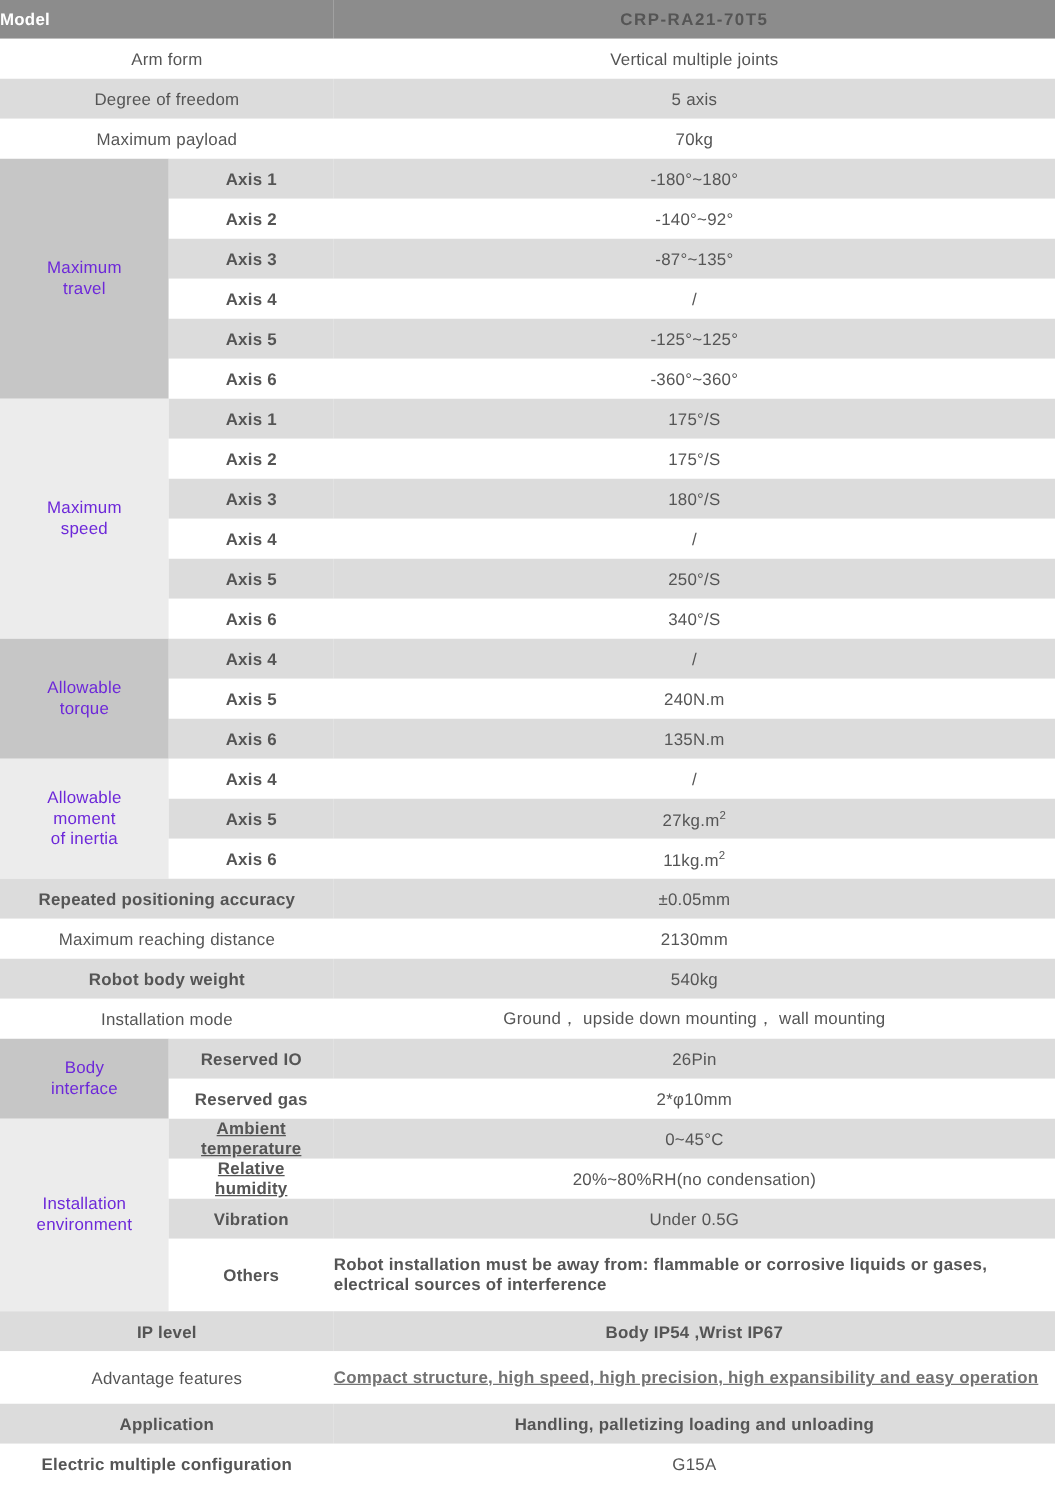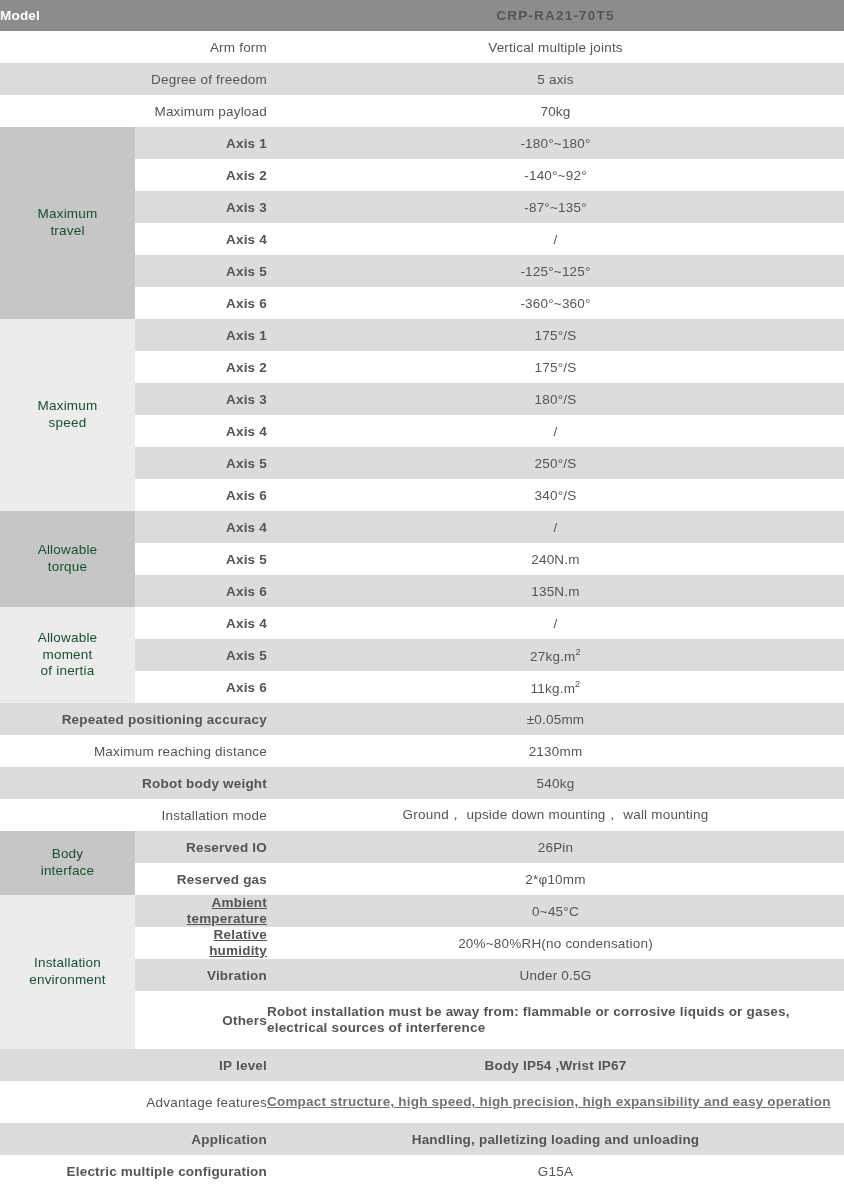--- a/index.html
+++ b/index.html
@@ -36,21 +36,21 @@
     font-weight: bold;
     text-align: left;
     height: 31px;
     font-size: 15px;
     letter-spacing: 0.6px;
   }
   .hdr.val {
     letter-spacing: 1.2px;
   }
   .lbl {
-    text-align: right;
+    text-align: center;
     color: #555555;
     font-size: 14px;
     letter-spacing: 0.2px;
   }
   .lbl.bold { font-weight: bold; }
   .val {
     text-align: center;
     color: #555555;
     font-size: 13.5px;
     letter-spacing: 0.3px;
@@ -62,21 +62,21 @@
   .rowh-32 { height: 32px; }
   .small {
     font-size: 12.5px;
     line-height: 1.15;
     text-decoration: underline;
   }
   .grp-label {
     text-align: center;
     font-size: 13.5px;
     line-height: 1.25;
-    color: #14532d;
+    color: #6d28d9;
   }
   .val-multiline {
     text-align: left;
     font-size: 13px;
     line-height: 1.3;
     font-weight: bold;
     color: #737373;
     padding: 6px 18px;
     text-decoration: underline;
   }

